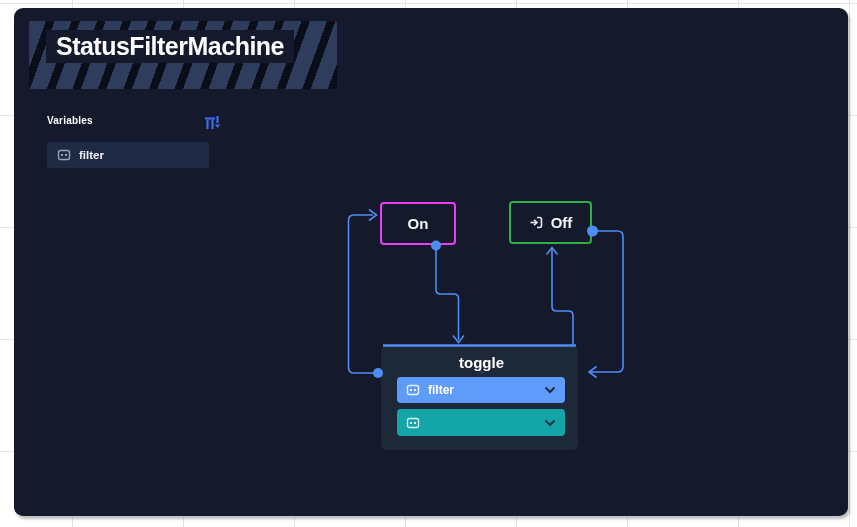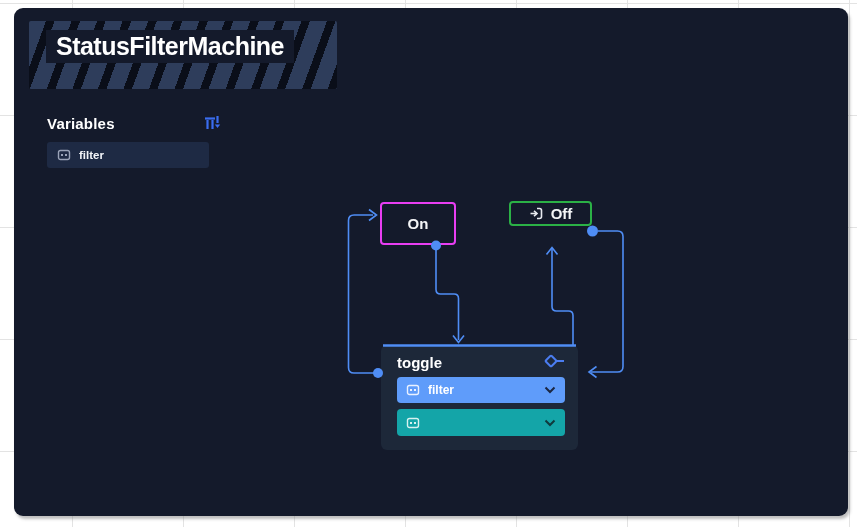--- a/index.html
+++ b/index.html
@@ -28,45 +28,45 @@
     position:absolute; left:32px; top:22px; width:248px; height:33px;
     background:#141a2b; display:flex; align-items:center; justify-content:center;
   }
   .title-band span {
     color:#ffffff; font-weight:bold; font-size:25px; letter-spacing:-0.5px;
     white-space:nowrap;
   }
   
   .vars-label {
     position:absolute; left:33px; top:107px; color:#ffffff;
-    font-size:15px; font-weight:bold; letter-spacing:.2px;
+    font-size:10px; font-weight:bold; letter-spacing:.2px;
   }
   .sliders { position:absolute; left:189px; top:106px; width:18px; height:18px; cursor:pointer; }
   .var-item {
     position:absolute; left:33px; top:134px; width:162px; height:26px;
     background:#1e2a44; border-radius:3px; display:flex; align-items:center;
     padding-left:10px; gap:8px; cursor:pointer;
   }
   .var-item span { color:#f2f4f8; font-size:11.5px; font-weight:bold; }
   
   .state {
     position:absolute; border-radius:4px; background:#141a2b;
     display:flex; align-items:center; justify-content:center; gap:7px;
     color:#f4f5f7; font-weight:bold; font-size:15px; cursor:pointer;
   }
   .state-on  { left:366px; top:194px; width:76px; height:43px; border:2.5px solid #e93ef3; }
-  .state-off { left:495px; top:193px; width:83px; height:25px; border:2.5px solid #2bb146;text-align:right; }
+  .state-off { left:495px; top:193px; width:83px; height:43px; border:2.5px solid #2bb146;text-align:right; }
   
   .event-node {
     position:absolute; left:367px; top:337px; width:197px; height:105px;
     background:#1d2839; border-radius:6px; cursor:pointer;
   }
   .event-head {
     position:absolute; left:16px; right:12px; top:9px; height:20px;
-    display:flex; justify-content:space-between;
+    display:flex; align-items:center; justify-content:space-between;flex-direction:column;
   }
   .event-head .ev-label { color:#ffffff; font-weight:bold; font-size:15px; }
   .assign-row {
     position:absolute; left:16px; width:168px; border-radius:4px;
     display:flex; align-items:center; padding:0 9px; gap:8px; cursor:pointer;
   }
   .assign-row .lbl { color:#ffffff; font-weight:bold; font-size:12px; flex:1; }
   .row-1 { top:32px; height:26px; background:#5f9cfa; }
   .row-2 { top:64px; height:27px; background:#14a5a8; }
   

